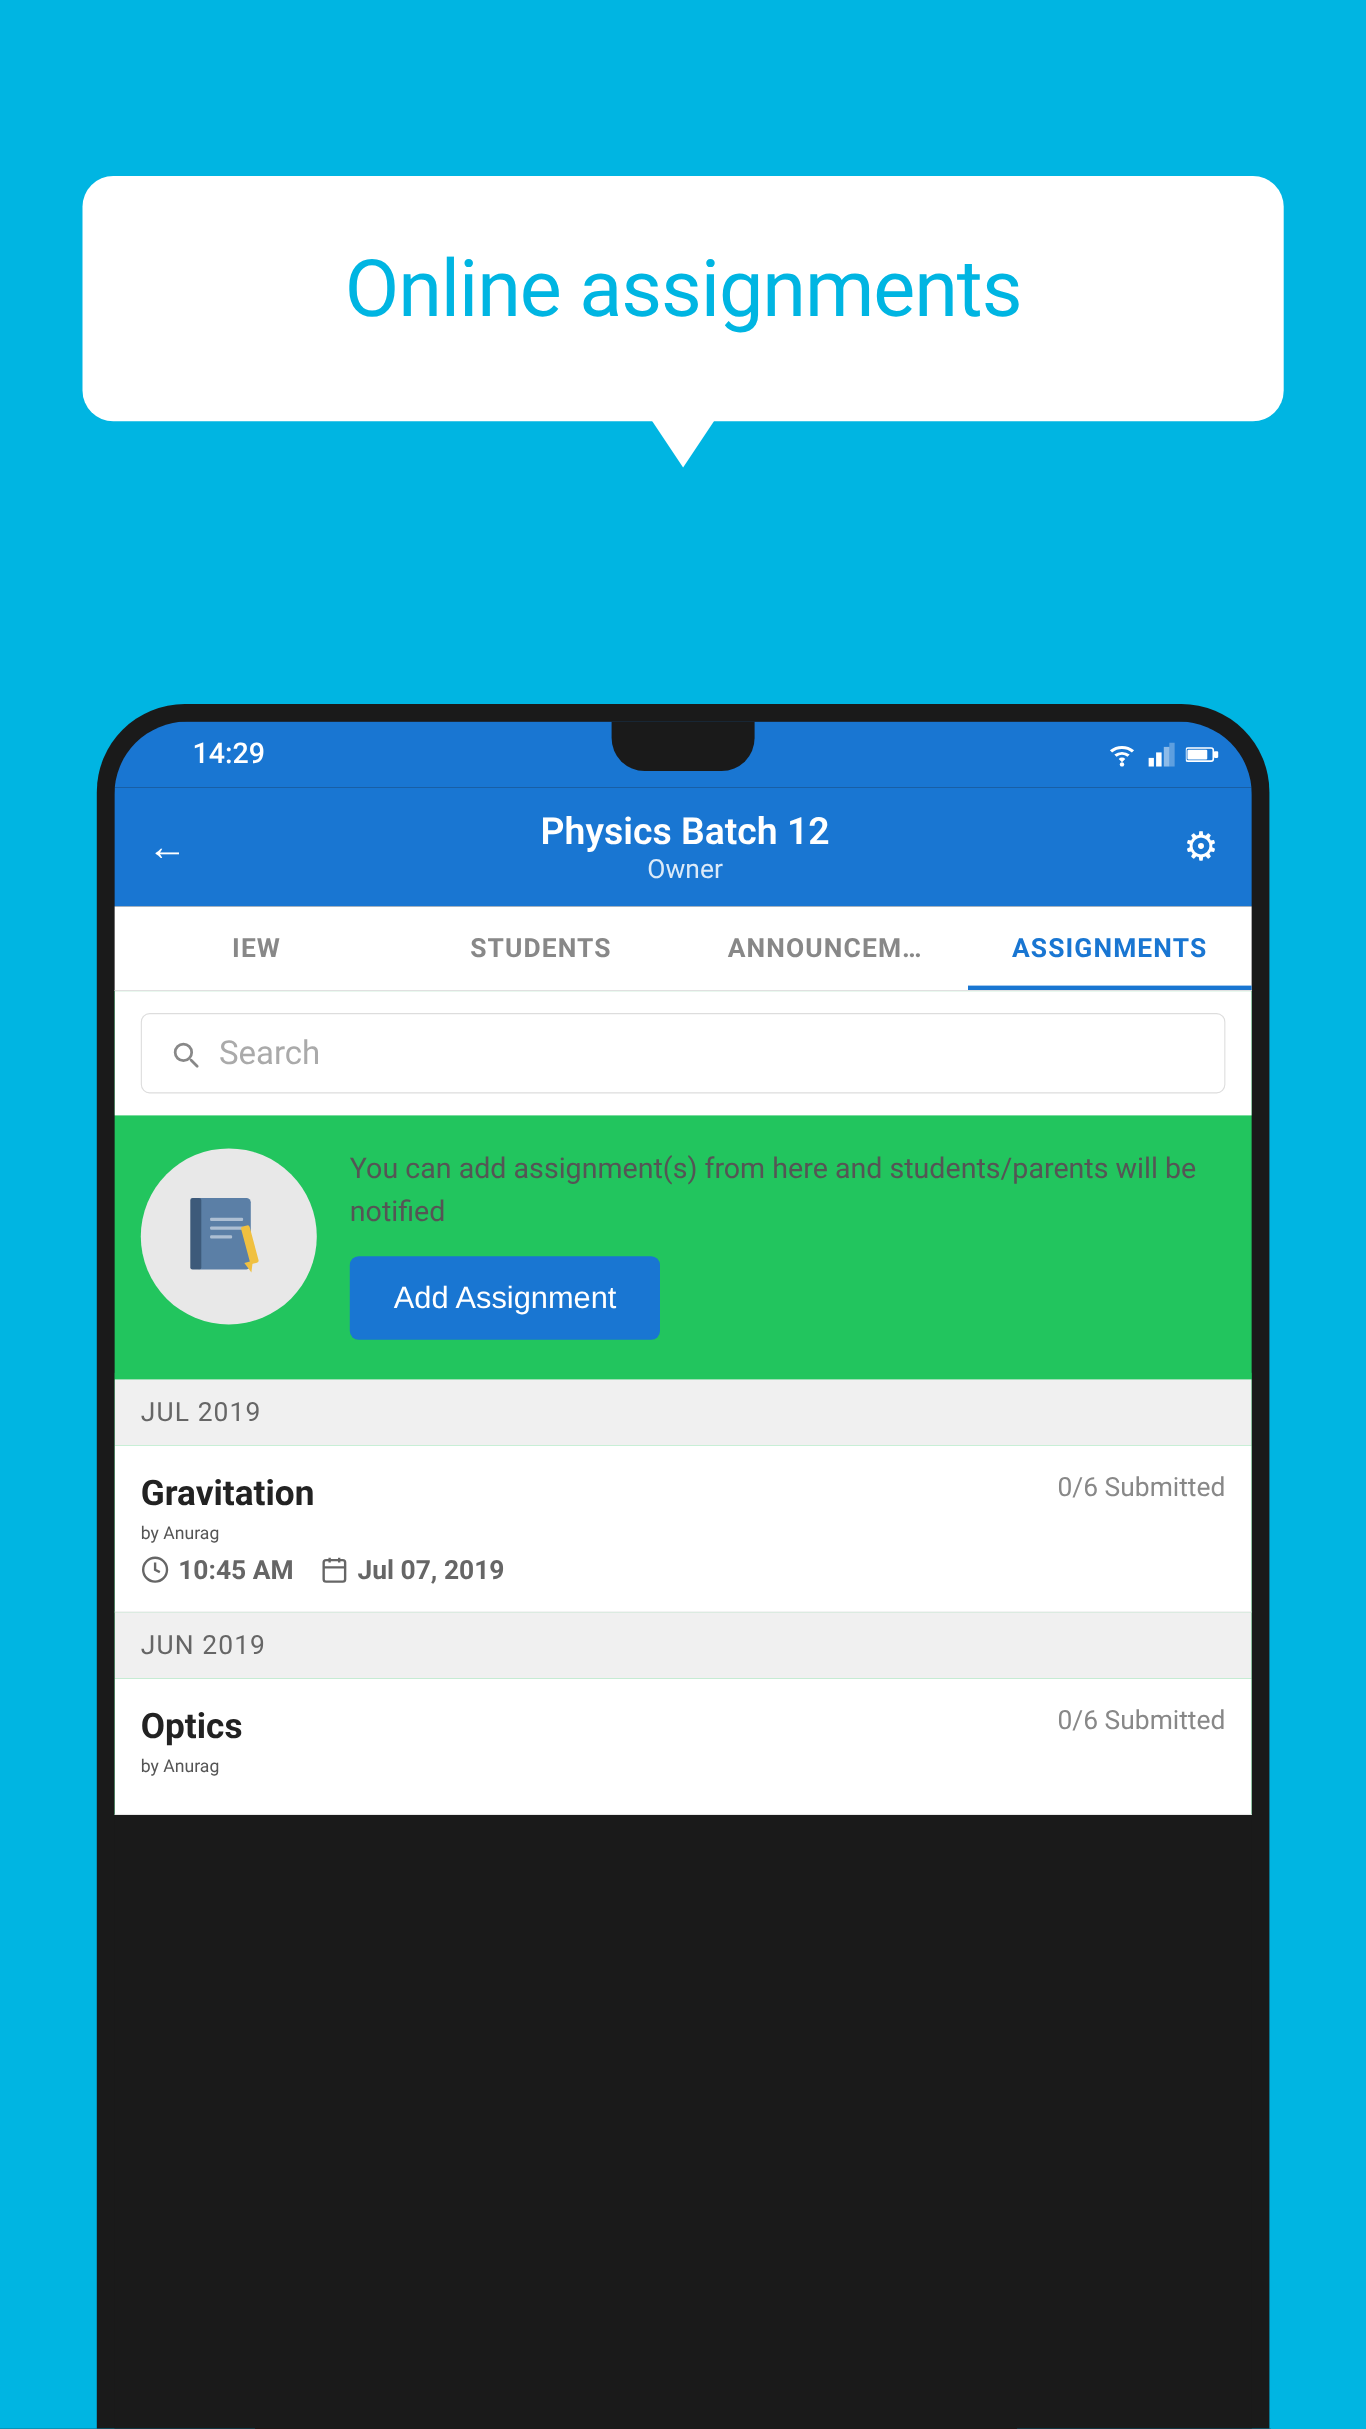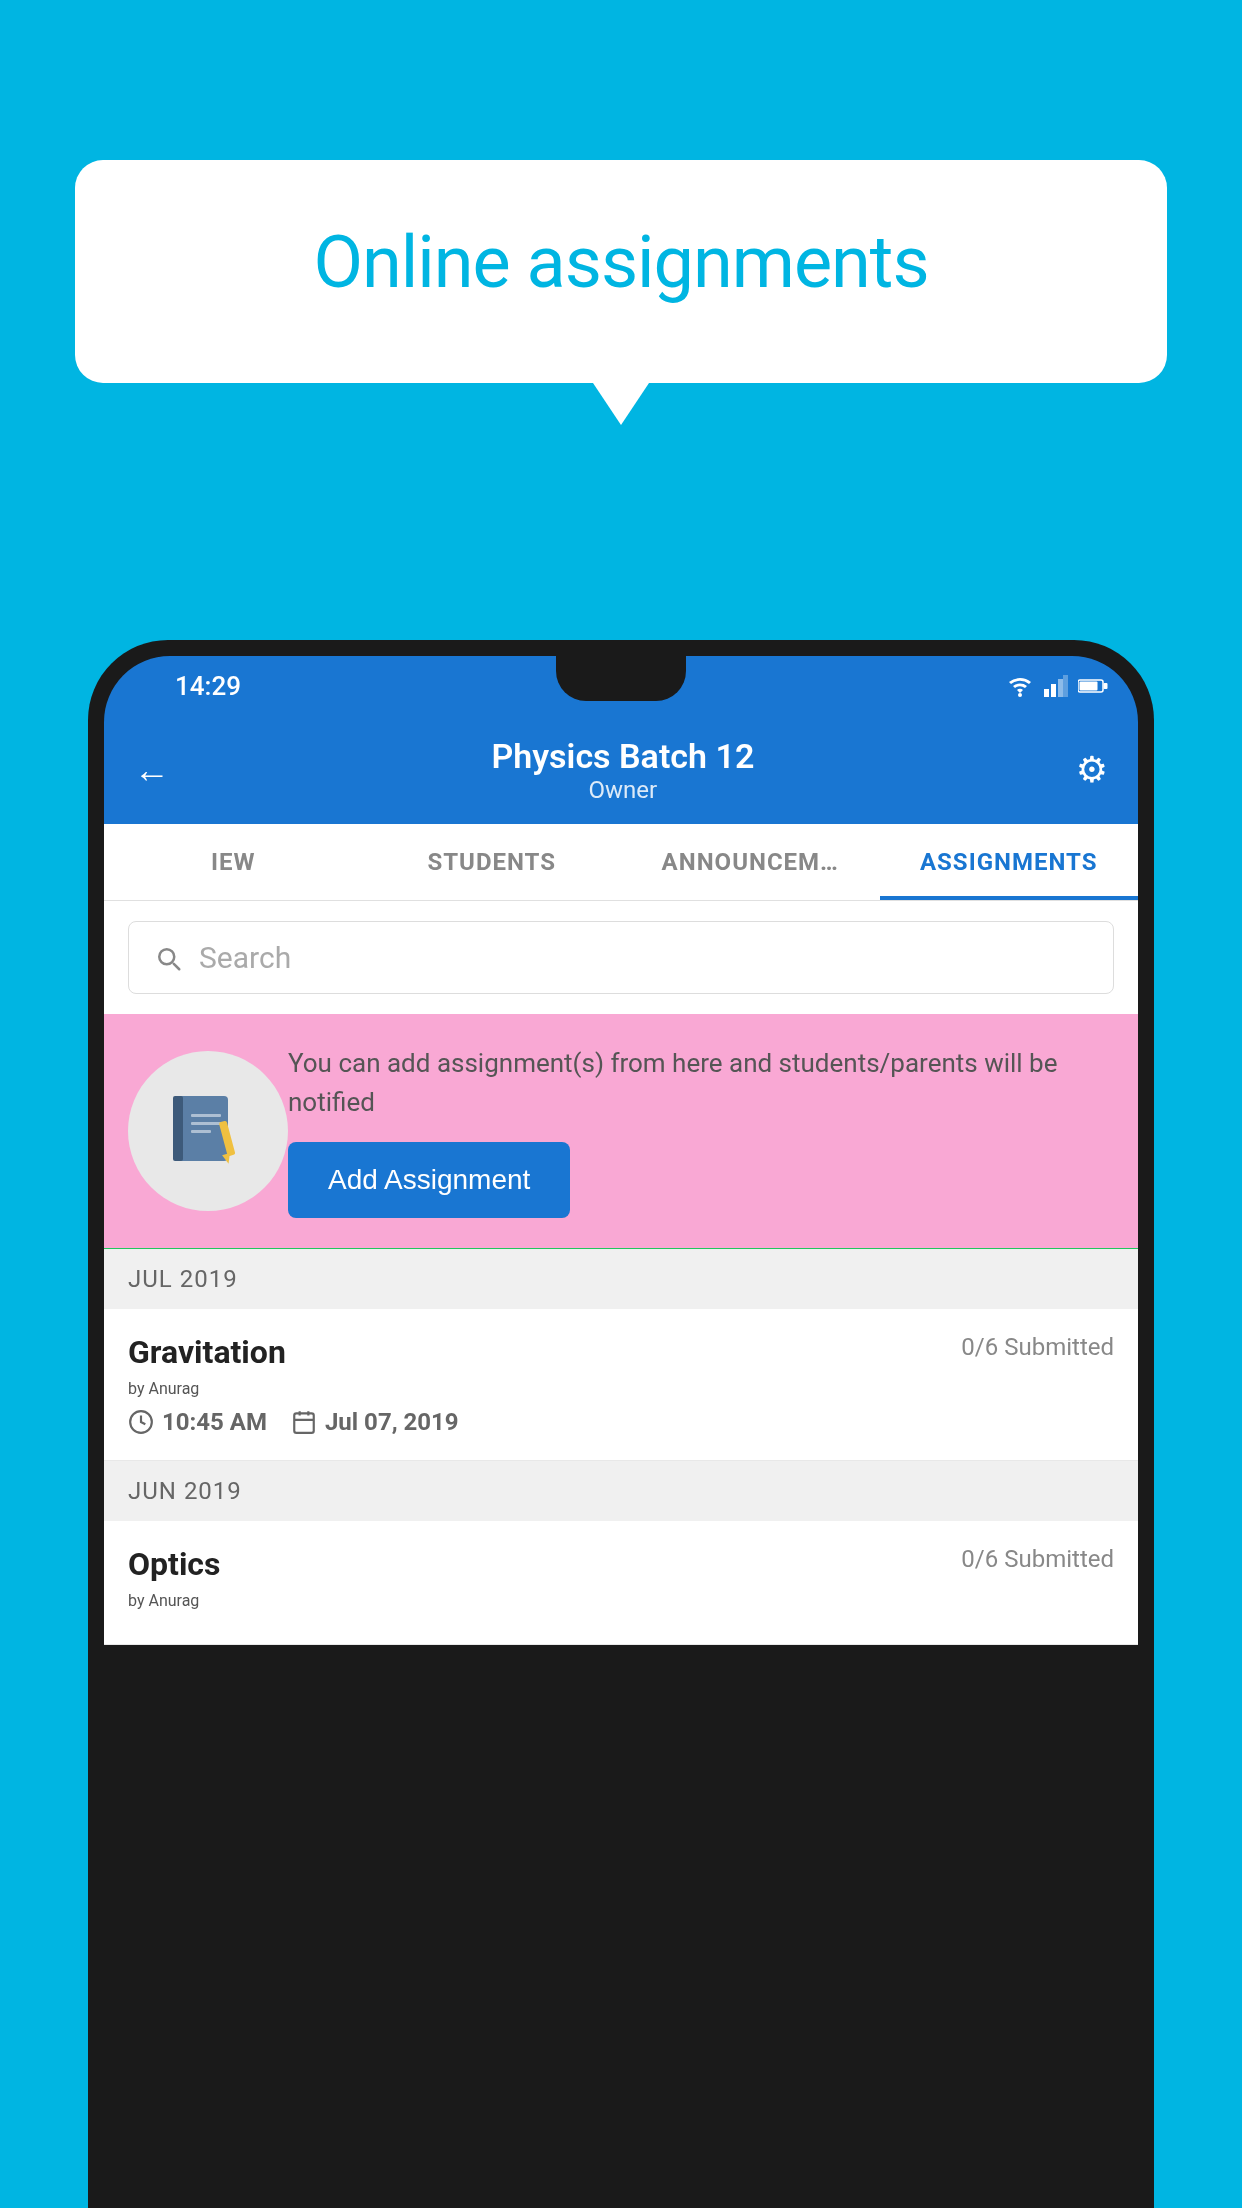--- a/index.html
+++ b/index.html
@@ -182,21 +182,21 @@
       position: absolute;
       bottom: 0;
       left: 0;
       right: 0;
       height: 4px;
       background: #1976d2;
     }
 
     
     .screen-content {
-      background: #f9a8d4;
+      background: #22c55e;
       flex: 1;
       overflow: hidden;
     }
 
     
     .search-bar {
       padding: 20px 24px;
       background: white;
     }
 
@@ -211,23 +211,24 @@
     }
 
     .search-placeholder {
       color: #aaa;
       font-size: 30px;
     }
 
     
     .add-assignment-promo {
       display: flex;
-      align-items: center;
+      align-items: flex-start;
       padding: 30px 24px;
-      border-bottom: 1px solid #22c55e;
+      gap: 30px;
+      border-bottom: 6px solid #22c55e;
     }
 
     .promo-icon-circle {
       width: 160px;
       height: 160px;
       border-radius: 50%;
       background: #e8e8e8;
       display: flex;
       align-items: center;
       justify-content: center;

